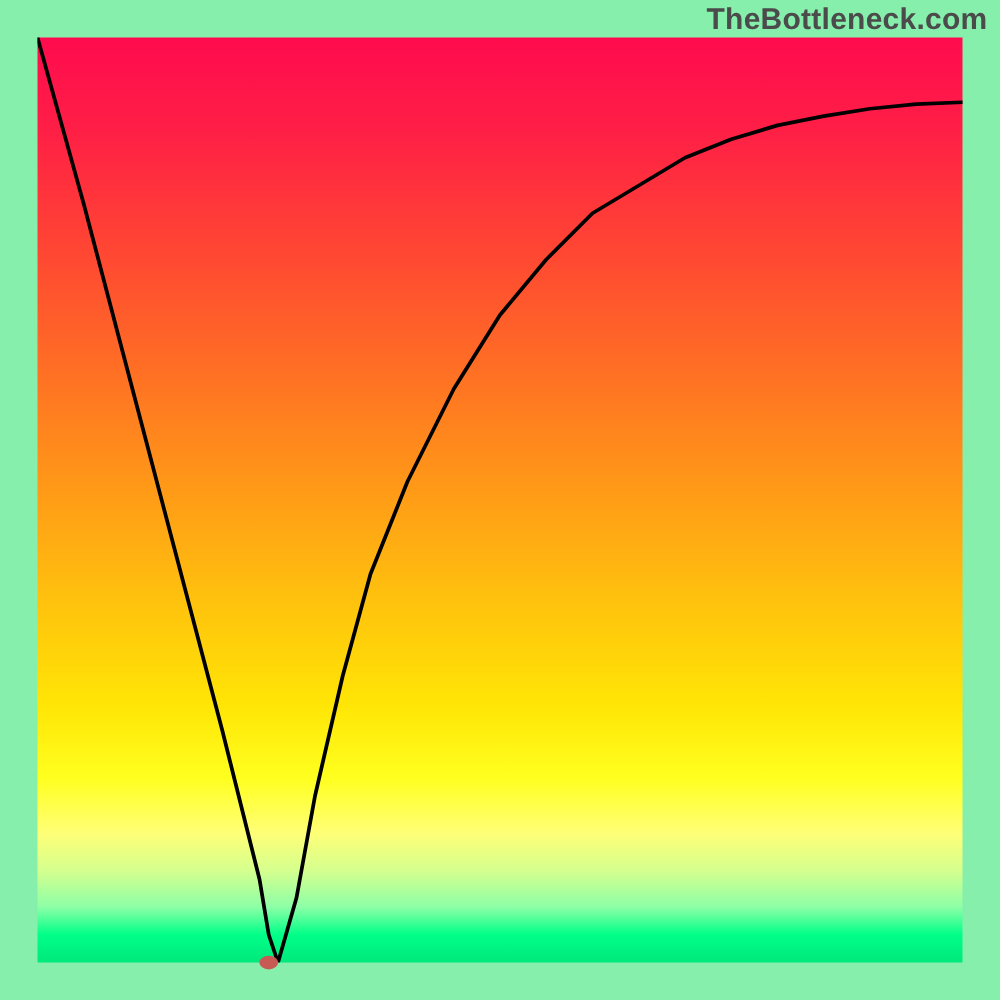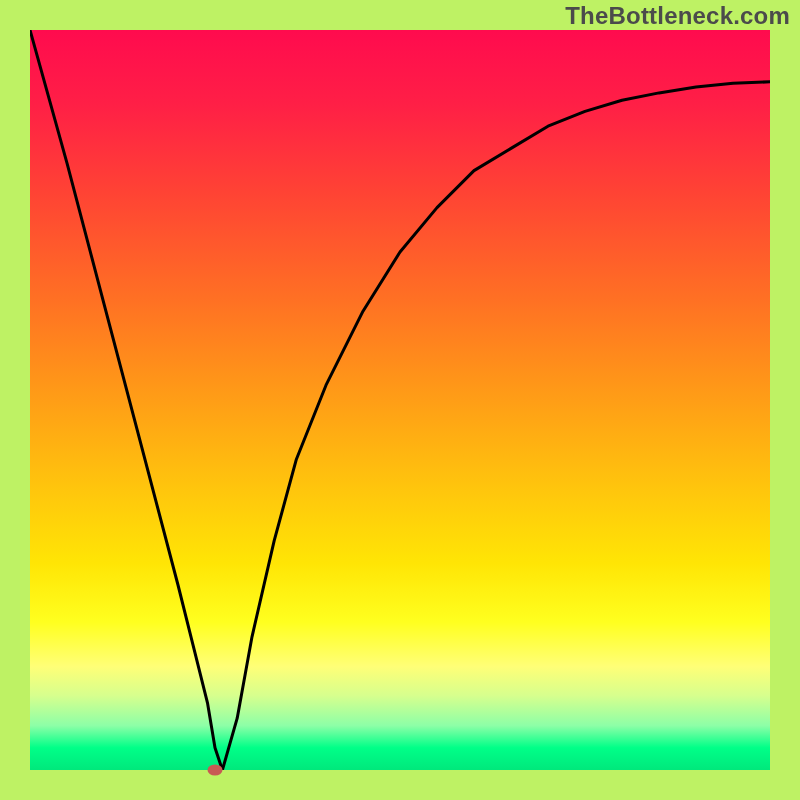--- a/index.html
+++ b/index.html
@@ -8,21 +8,21 @@
     width: 800px;
     height: 800px;
     background: #000;
     font-family: Arial, Helvetica, sans-serif;
     overflow: hidden;
   }
   .frame {
     position: relative;
     width: 800px;
     height: 800px;
-    background: #bef264;
+    background: #86efac;
   }
   .watermark {
     position: absolute;
     top: 2px;
     right: 10px;
     color: #4b4b4b;
     font-size: 24px;
     font-weight: 600;
     letter-spacing: 0.2px;
     z-index: 5;

